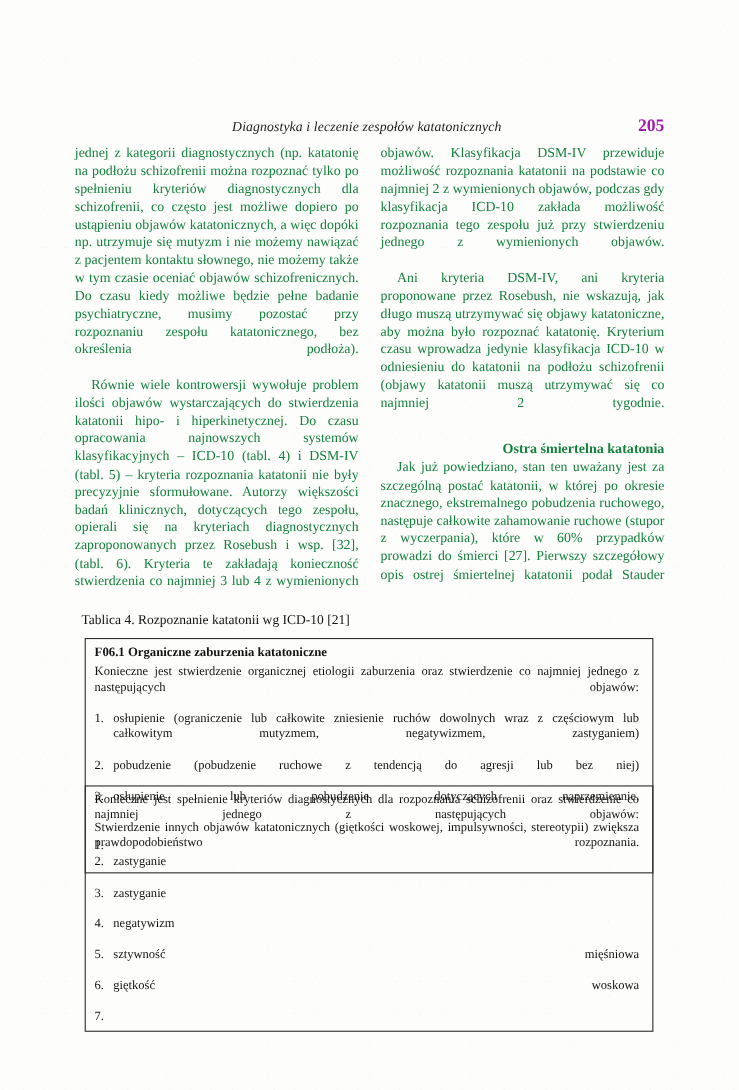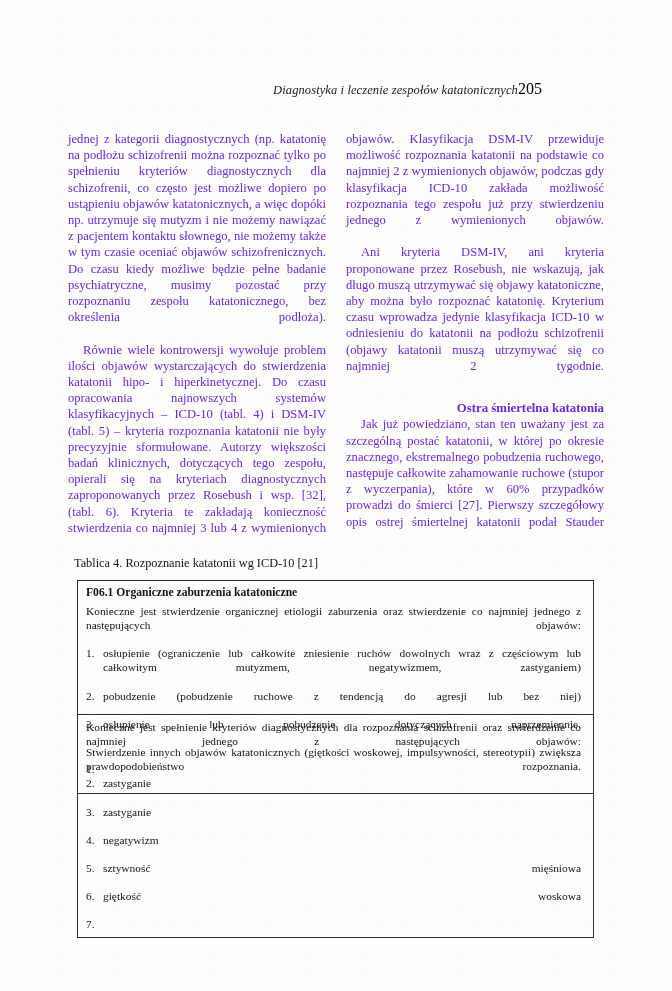--- a/index.html
+++ b/index.html
@@ -29,57 +29,57 @@
   .content {
     position: absolute;
     left: 0; top: 0; right: 0; bottom: 0;
   }
 
   
   .runhead {
     position: absolute;
     left: 68px;
     right: 68px;
-    top: 80px;
+    top: 106px;
     height: 20px;
     display: flex;
     align-items: baseline;
-    justify-content: center;
+    justify-content: space-between;
   }
   .runhead-title {
     font-style: italic;
     font-size: 12.5px;
     letter-spacing: 0.1px;
     color: #1a1a1a;
     white-space: nowrap;
     margin-left: 143px;
   }
   .runhead-page {
     font-size: 16px;
-    color: #000000;
-    font-weight: 400;
+    color: #a21caf;
+    font-weight: 700;
   }
 
   
   .cols {
     position: absolute;
     left: 68px;
     top: 131px;
     width: 536px;
     display: flex;
     gap: 20px;
   }
   .col {
     width: 258px;
     font-size: 12.6px;
     line-height: 16.2px;
     text-align: justify;
     text-justify: inter-word;
     hyphens: none;
-    color: #6d28d9;
+    color: #15803d;
   }
   .col p {
     margin: 0;
     text-align: justify;
   }
   .col p.indent {
     text-indent: 15px;
   }
   .col h3.subhead {
     margin: 10px 0 0 0;

